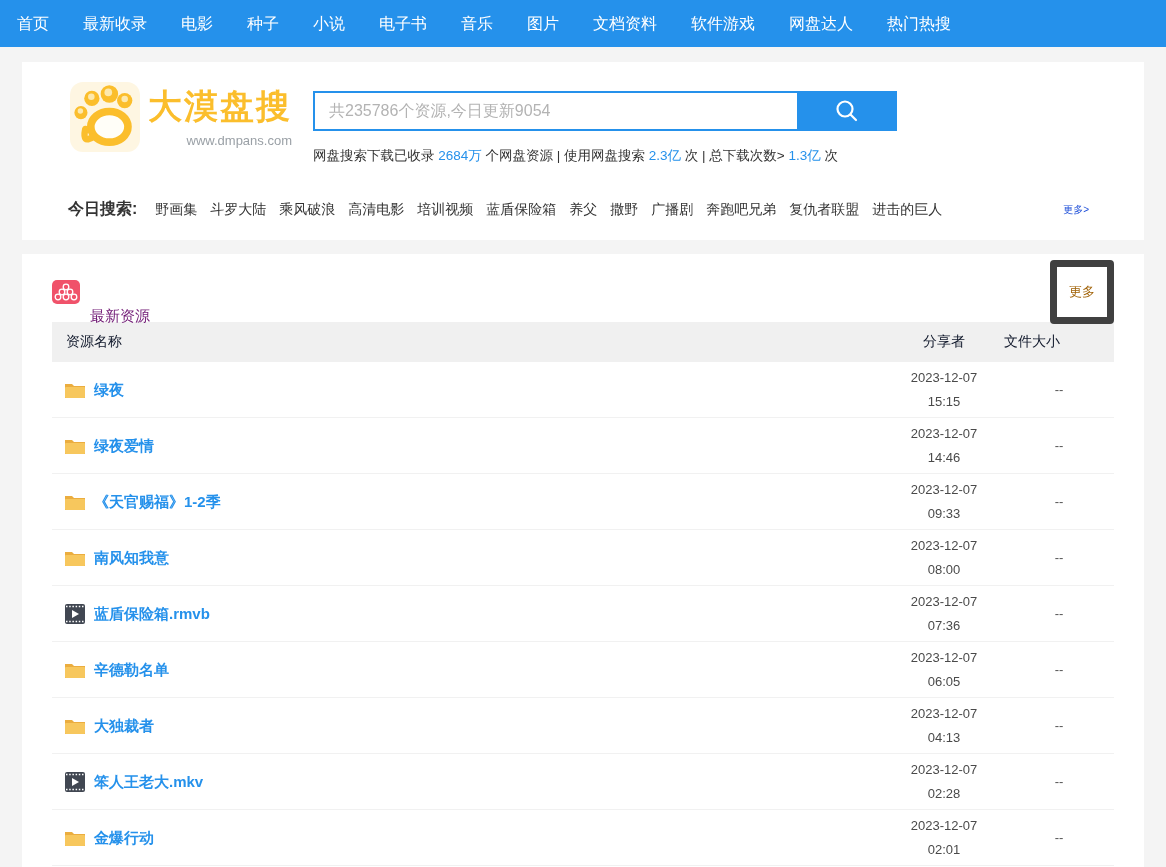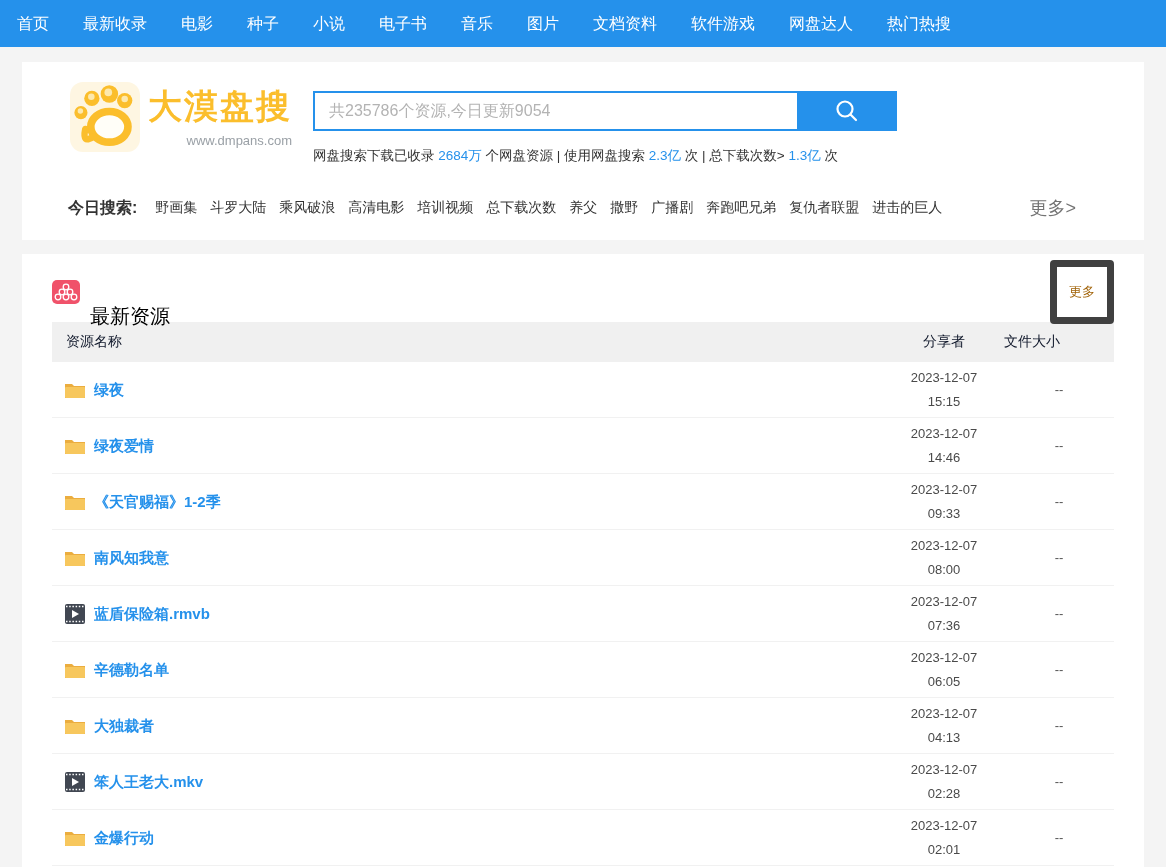--- a/index.html
+++ b/index.html
@@ -44,27 +44,27 @@
   .stats { position: absolute; left: 291px; top: 85px; font-size: 13.5px; color: #333; }
   .stats .num { color: #2591eb; }
 
   .today-row {
     position: absolute; left: 46px; right: 48px; bottom: 20px;
     display: flex; align-items: center;
   }
   .today-label { font-size: 16px; font-weight: bold; color: #333; margin-right: 18px; white-space: nowrap; }
   .today-keywords { display: flex; flex-wrap: nowrap; overflow: hidden; flex: 1; }
   .today-keywords span { font-size: 14px; color: #333; margin-right: 13px; white-space: nowrap; cursor: pointer; }
-  .today-more { font-size: 18px; color: #737373; margin-left: auto; margin-right: 20px; white-space: nowrap; }
+  .today-more { font-size: 10px; color: #1d4ed8; margin-left: auto; margin-right: 7px; white-space: nowrap; }
 
   
   .card-latest { margin-top: 14px; padding: 24px 30px 20px; min-height: 620px; }
   .section-head { display: flex; align-items: center; height: 28px; }
   .hot-icon { width: 28px; height: 24px; display: block; }
-  .section-title { font-size: 20px; color: #000000; margin-left: 10px; margin-top: 48px; }
+  .section-title { font-size: 15px; color: #701a75; margin-left: 10px; margin-top: 48px; }
   .more-btn {
     margin-left: auto; font-size: 13px; color: #a16207; background: #fff;
     border: 7px solid #404040; border-radius: 4px; padding: 16px 12px; cursor: pointer;
   }
 
   .thead {
     margin-top: 16px; height: 40px; background: #f0f0f0;
     display: flex; align-items: center; font-size: 14px; color: #0f172a;
   }
   .col-name { flex: 1; padding-left: 14px; }
@@ -139,21 +139,21 @@
   </div>
 
   <div class="today-row">
     <span class="today-label">今日搜索:</span>
     <div class="today-keywords">
       <span>野画集</span>
       <span>斗罗大陆</span>
       <span>乘风破浪</span>
       <span>高清电影</span>
       <span>培训视频</span>
-      <span>总下载次数</span>
+      <span>蓝盾保险箱</span>
       <span>养父</span>
       <span>撒野</span>
       <span>广播剧</span>
       <span>奔跑吧兄弟</span>
       <span>复仇者联盟</span>
       <span>进击的巨人</span>
     </div>
     <a class="today-more">更多&gt;</a>
   </div>
 </div>

